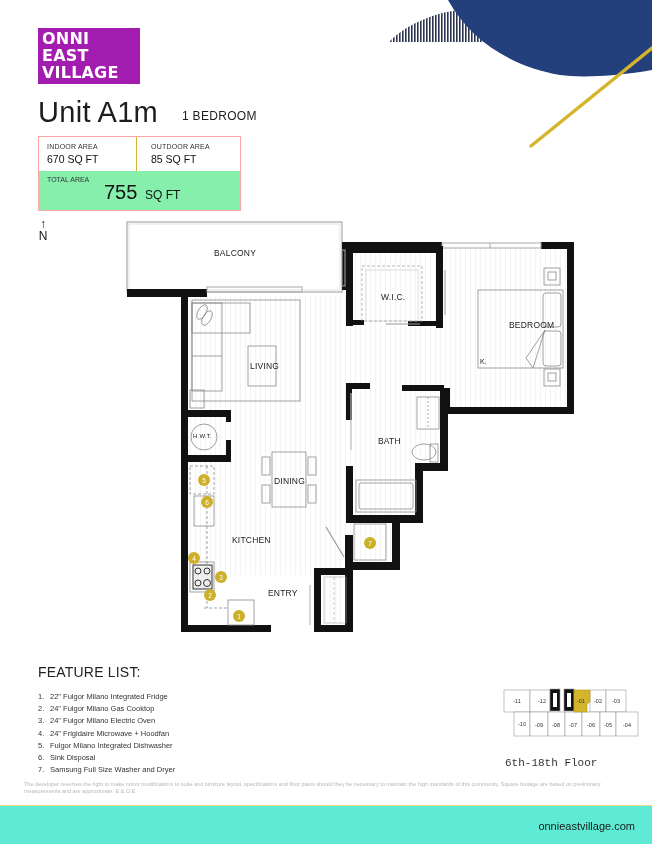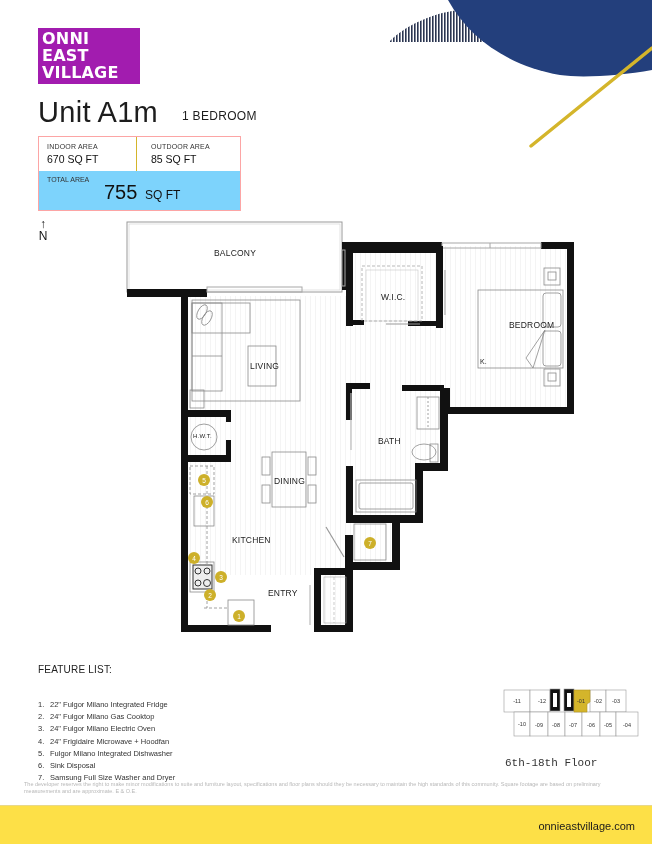--- a/index.html
+++ b/index.html
@@ -13,41 +13,41 @@
 
   .unit-title { position: absolute; left: 38px; top: 96px; font-size: 29px; font-weight: normal; color: #1d1d1d; letter-spacing: 0.3px; }
   .unit-type { position: absolute; left: 182px; top: 109px; font-size: 12px; color: #1d1d1d; letter-spacing: 0.3px; }
 
   .area-box { position: absolute; left: 38px; top: 136px; width: 203px; height: 75px; border: 1px solid #fca5a5; }
   .area-row { display: flex; height: 34px; }
   .area-cell { flex: 1; padding: 6px 0 0 8px; border-right: 1px solid #d4b52b; }
   .area-cell:last-child { border-right: none; margin-left: 6px; }
   .area-label { font-size: 7px; color: #333; letter-spacing: 0.2px; }
   .area-value { font-size: 10.5px; margin-top: 3px; color: #111; }
-  .total-row { position: absolute; left: 0; top: 34px; width: 201px; height: 39px; background: #7dd3fc; }
+  .total-row { position: absolute; left: 0; top: 34px; width: 201px; height: 39px; background: #86efac; }
   .total-label { position: absolute; left: 8px; top: 5px; font-size: 7px; color: #333; }
   .total-num { position: absolute; left: 65px; top: 10px; font-size: 20px; color: #111; }
   .total-unit { position: absolute; left: 106px; top: 17px; font-size: 12px; color: #111; }
 
   .north { position: absolute; left: 37px; top: 218px; width: 12px; text-align: center; font-size: 12px; line-height: 12px; color: #111; }
 
   .plan { position: absolute; left: 0; top: 0; width: 652px; height: 660px; }
   .room-label { position: absolute; font-size: 8.5px; color: #222; letter-spacing: 0.2px; }
 
   .features { position: absolute; left: 38px; top: 664px; }
-  .features-title { font-size: 10px; color: #222; letter-spacing: 0.2px; margin-bottom: 24px; }
+  .features-title { font-size: 14px; color: #222; letter-spacing: 0.2px; margin-bottom: 11px; }
   .feature-item { display: flex; font-size: 7.5px; line-height: 12.2px; color: #333; }
   .feature-num { width: 12px; }
 
   .keyplan { position: absolute; left: 500px; top: 684px; width: 140px; height: 60px; }
   .floor-label { position: absolute; left: 505px; top: 757px; font-size: 11px; color: #333; font-family: Liberation Mono, monospace; }
 
   .disclaimer { position: absolute; left: 24px; top: 781px; width: 600px; font-size: 5.5px; line-height: 7px; color: #b8b8b8; }
 
-  .footer { position: absolute; left: 0; top: 805px; width: 652px; height: 39px; background: #fde047; border-top: 1px solid #e8d88a; }
+  .footer { position: absolute; left: 0; top: 805px; width: 652px; height: 39px; background: #5eead4; border-top: 1px solid #e8d88a; }
   .footer-url { position: absolute; right: 17px; top: 14px; font-size: 11px; color: #1a1a1a; text-decoration: none; }
 </style>
 </head>
 <body>
 
 <svg class="deco" viewBox="0 0 652 180">
   <defs>
     <pattern id="stripes" width="3" height="10" patternUnits="userSpaceOnUse">
       <rect width="1.6" height="10" fill="#2a3550"></rect>
     </pattern>

